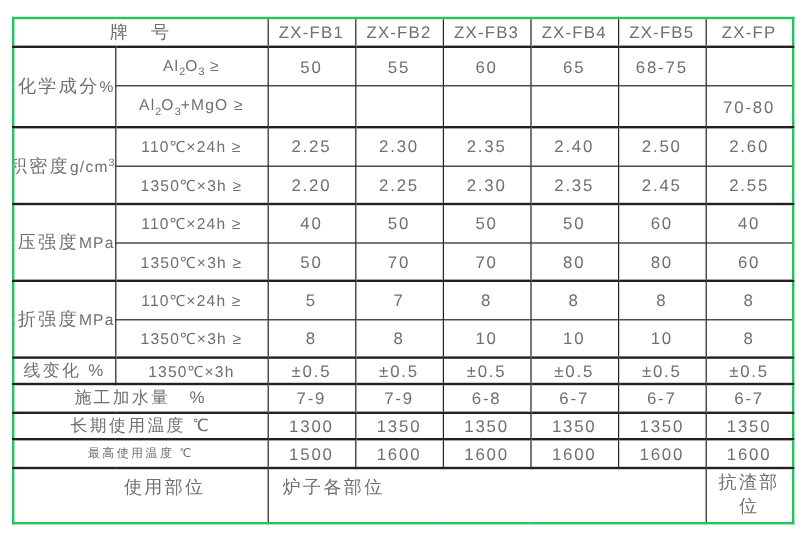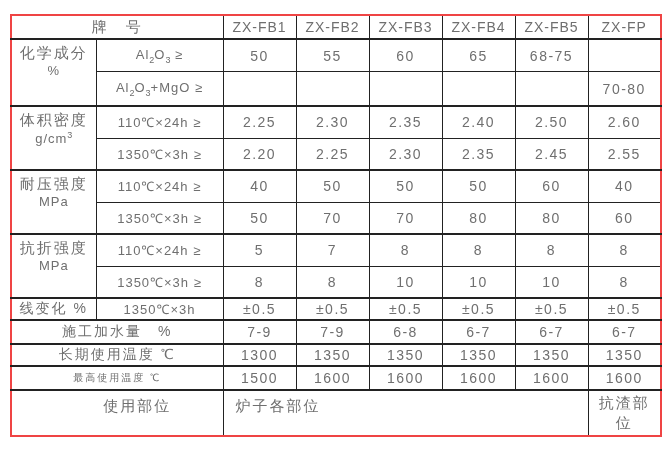--- a/index.html
+++ b/index.html
@@ -8,21 +8,21 @@
     background: #ffffff;
     width: 672px;
     height: 466px;
     font-family: "Liberation Sans", sans-serif;
   }
   table.spec {
     border-collapse: collapse;
     table-layout: fixed;
     width: 652px;
     margin: 14px 0 0 10px;
-    border: 2px solid #ef4444;
+    border: 2px solid #22c55e;
     color: #6f6f6f;
   }
   td {
     border: 1px solid #222222;
     text-align: center;
     vertical-align: middle;
     font-size: 14px;
     letter-spacing: 1.5px;
     padding: 0;
     overflow: hidden;
@@ -33,22 +33,22 @@
   .h32 { height: 32px; }
   .h33 { height: 33px; margin-left: 28px; }
   .h22 { height: 22px; }
   .h46 { height: 46px; }
   .cjk { font-size: 15px; letter-spacing: 2px; }
   .cond { font-size: 13px; letter-spacing: 1px; }
   .brand { font-size: 14px; letter-spacing: 1px; }
   .group-cell { vertical-align: top; }
   .group-wrap {
     display: flex;
-    flex-direction: column;
-    justify-content: flex-start;
+    flex-direction: row;
+    justify-content: flex-end;
     align-items: center;
     height: 54px;
     padding: 4px 0 4px 0;
   }
   .group-wrap .unit { font-size: 13px; letter-spacing: 1px; }
   sub, sup { font-size: 9px; letter-spacing: 0; }
   td.app-label { vertical-align: top; padding-top: 6px; padding-left: 40px; }
   td.app-general {
     text-align: left;
     vertical-align: top;

